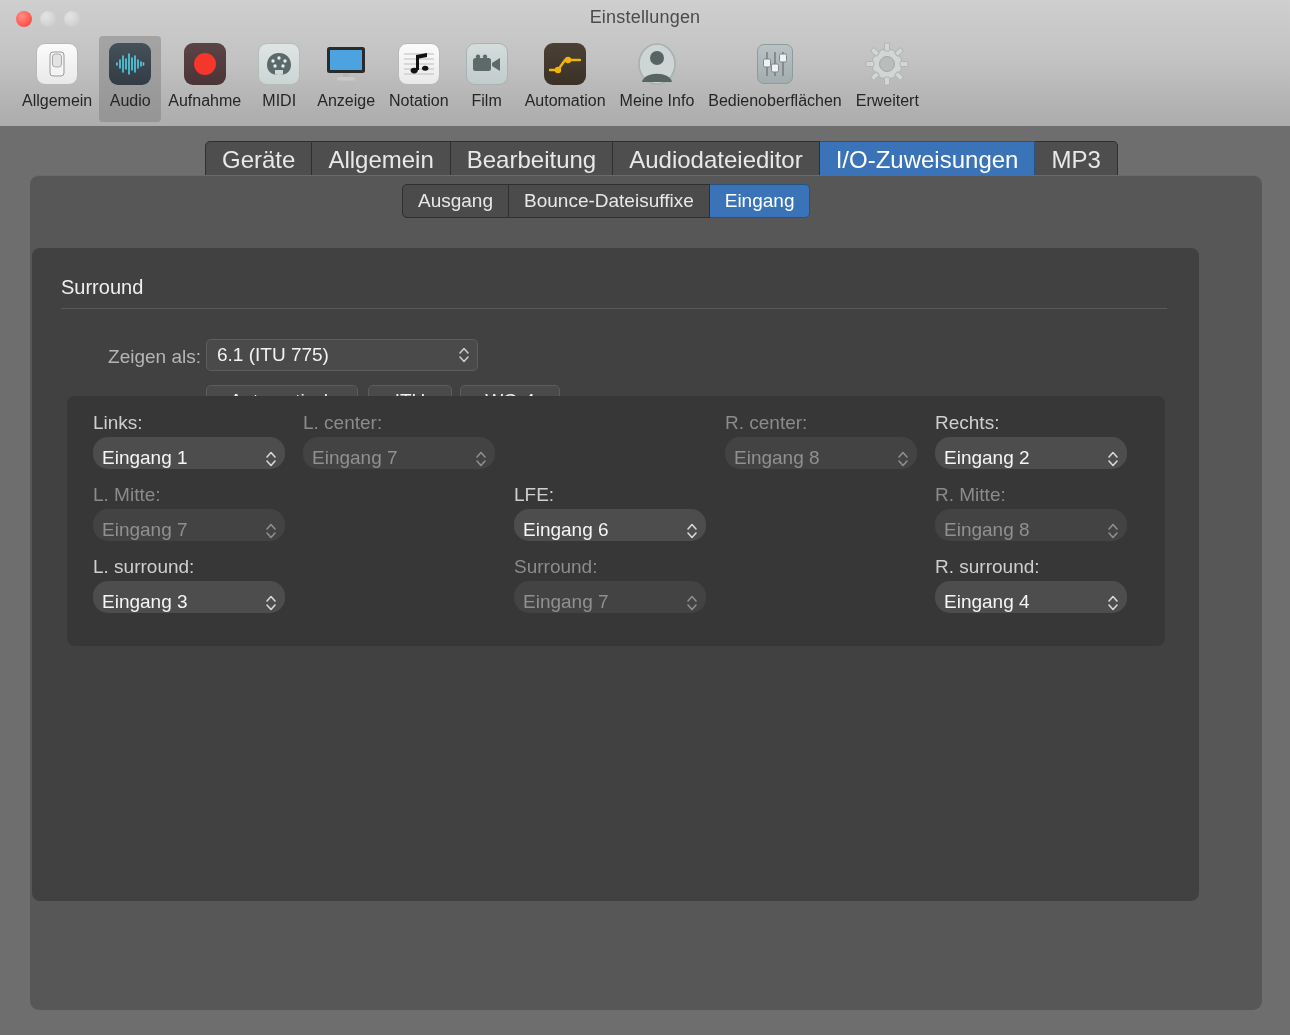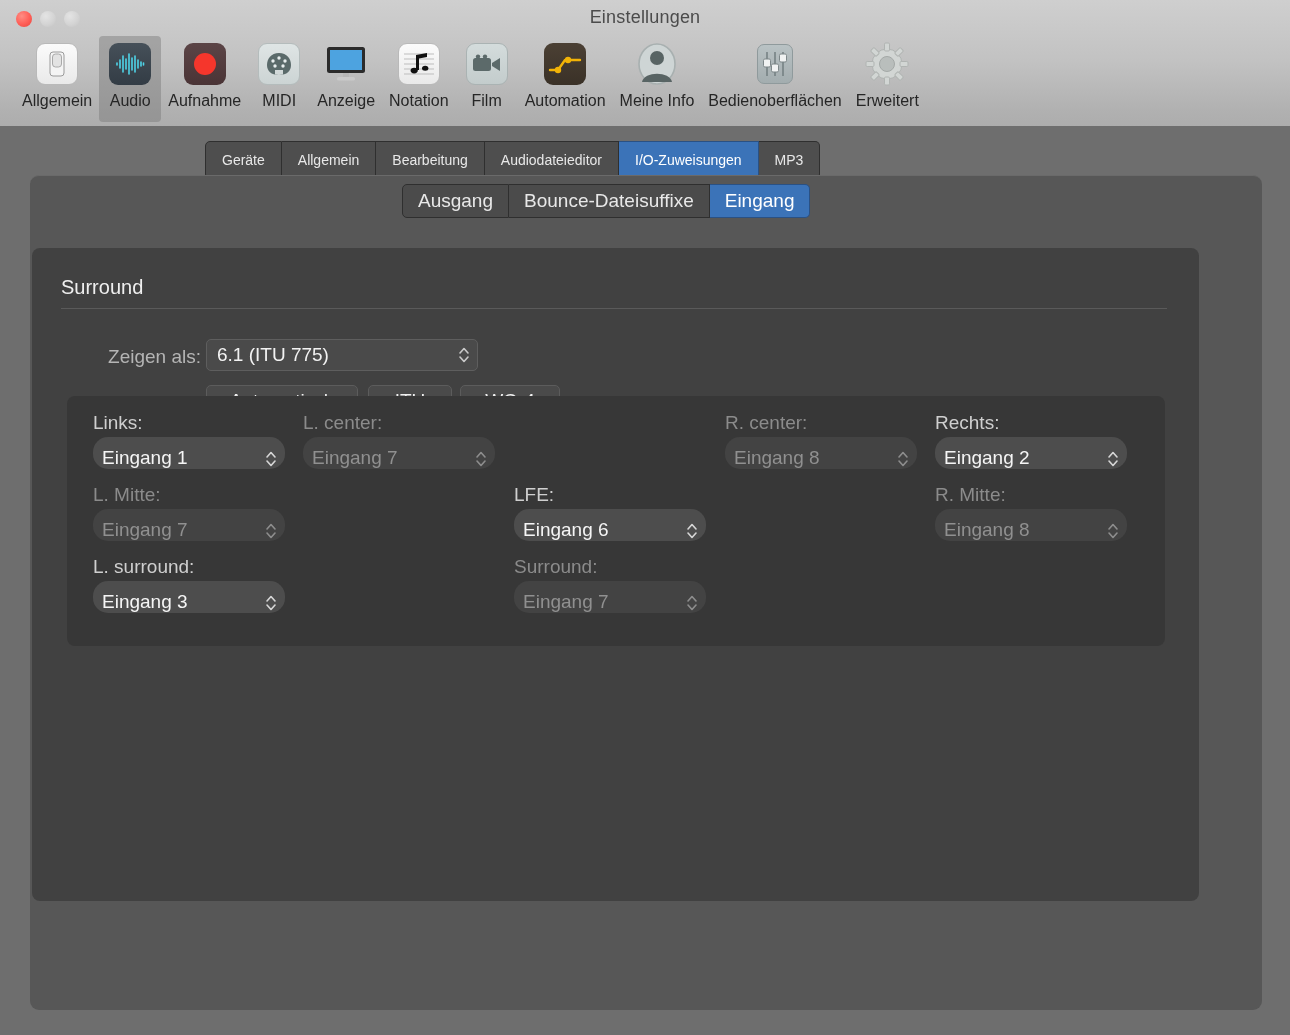--- a/index.html
+++ b/index.html
@@ -59,21 +59,21 @@
   #content {
     position: absolute; left: 0; top: 126px; width: 1290px; height: 909px;
     background: #6e6e6e;
   }
 
   
   #tabs1 { position: absolute; left: 205px; top: 15px; display: flex; }
   .tab1 {
     height: 38px; padding: 0 16px;
     display: flex; align-items: center; justify-content: center;
-    background: #4e4e4e; color: #e8e8e8; font-size: 14px;
+    background: #4e4e4e; color: #e8e8e8; font-size: 24px;
     border: 1px solid #2f2f2f; border-left-width: 0;
     white-space: nowrap;
   }
   .tab1:first-child { border-left-width: 1px; border-radius: 5px 0 0 5px; }
   .tab1:last-child { border-radius: 0 5px 5px 0; }
   .tab1.active { background: #3b73b8; border-color: #2c5party; border-color: #2a5184; color: #fff; }
 
   
   #panel-outer {
     position: absolute; left: 30px; top: 49px; width: 1232px; height: 835px;
@@ -485,17 +485,29 @@
           <div class="chanpopup">
             <div class="cv">Eingang 8</div>
             <div class="stepper">
               <svg width="12" height="20" viewBox="0 0 12 20">
                   <polyline points="2,8 6,3.5 10,8" fill="none" stroke="#8d8d8d" stroke-width="1.6" stroke-linecap="round" stroke-linejoin="round"></polyline>
                   <polyline points="2,12 6,16.5 10,12" fill="none" stroke="#8d8d8d" stroke-width="1.6" stroke-linecap="round" stroke-linejoin="round"></polyline>
                 </svg>
             </div>
           </div>
         </div>
+        <div class="cell" style="left:868px; top:160px;">
+          <div class="clabel">R. surround:</div>
+          <div class="chanpopup">
+            <div class="cv">Eingang 4</div>
+            <div class="stepper">
+              <svg width="12" height="20" viewBox="0 0 12 20">
+                  <polyline points="2,8 6,3.5 10,8" fill="none" stroke="#d6d6d6" stroke-width="1.6" stroke-linecap="round" stroke-linejoin="round"></polyline>
+                  <polyline points="2,12 6,16.5 10,12" fill="none" stroke="#d6d6d6" stroke-width="1.6" stroke-linecap="round" stroke-linejoin="round"></polyline>
+                </svg>
+            </div>
+          </div>
+        </div>
 
       </div>
     </div>
   </div>
 </div>
 
 </body></html>

